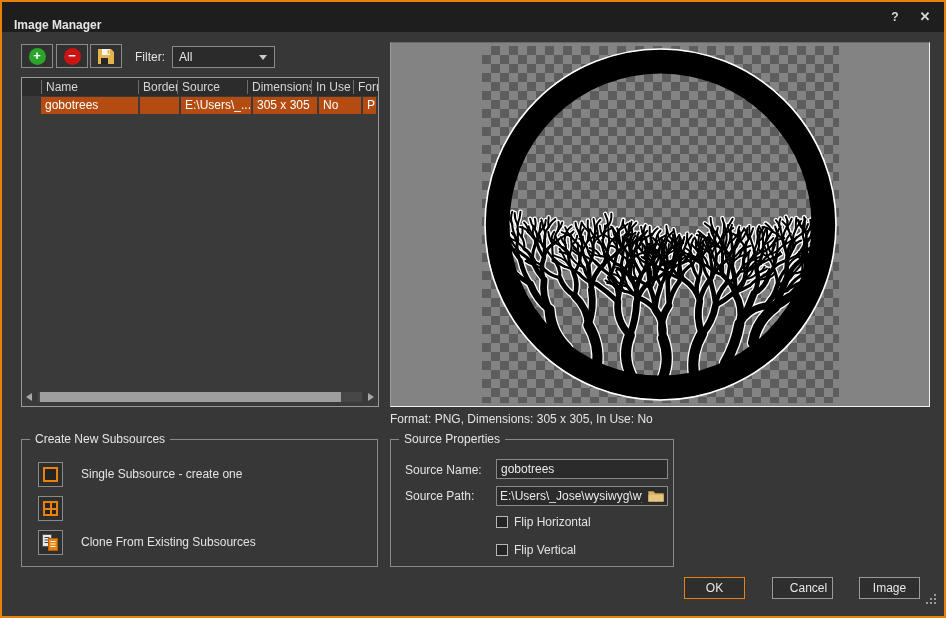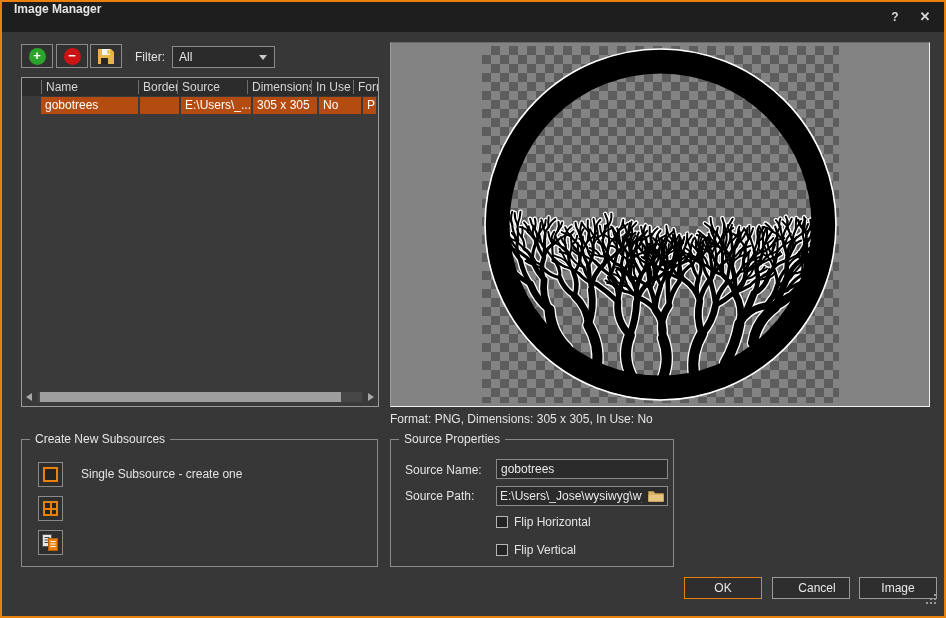--- a/index.html
+++ b/index.html
@@ -4,21 +4,21 @@
 <style>
   * { box-sizing: border-box; margin: 0; padding: 0; }
   html,body { width:946px; height:618px; background:#222; }
   body { font-family:"Liberation Sans", sans-serif; font-size:12px; color:#e3e3e3; }
 
   .window { position:absolute; left:0; top:0; width:946px; height:618px;
             background:#373737; border:2px solid #E8820C; overflow:hidden; }
 
   
   .titlebar { position:absolute; left:0; top:0; right:0; height:30px; background:#1e1e1e; }
-  .titlebar .title { position:absolute; left:12px; top:0; font-weight:600; color:#e6e6e6; }
+  .titlebar .title { position:absolute; left:12px; top:16px; font-weight:600; color:#e6e6e6; }
   .tb-btn { position:absolute; top:5px; width:22px; height:20px; text-align:center;
             line-height:20px; color:#d8d8d8; font-weight:600; cursor:default; }
   .tb-help { right:38px; }
   .tb-close { right:8px; font-size:13px; }
 
   
   .tool-btn { position:absolute; top:42px; width:32px; height:24px; background:#313131;
               border:1px solid #8a8a8a; display:flex; align-items:center; justify-content:center; }
   .tb-add { left:19px; } .tb-del { left:54px; } .tb-save { left:88px; }
   .circle-ic { width:17px; height:17px; border-radius:50%; color:#fff; font-weight:bold;
@@ -94,21 +94,21 @@
   .cb-row { position:absolute; display:flex; align-items:center; gap:6px; }
   .cb { width:12px; height:12px; background:#242424; border:1px solid #b5b5b5; position:relative; }
   .cb.checked::after { content:"✓"; position:absolute; left:0px; top:-3px; color:#fff;
                        font-size:12px; font-weight:bold; }
   .cb-row.disabled .cb { border-color:#5d5d5d; }
   .cb-row.disabled span.lbl { color:#707070; }
 
   .dd-fit { left:95px; top:21px; width:69px; height:20px; line-height:18px; padding-left:6px; position:absolute; }
 
   
-  .btn { position:absolute; top:575px; width:78px; height:22px; background:#2e2e2e;
+  .btn { position:absolute; top:575px; width:61px; height:22px; background:#2e2e2e;
          border:1px solid #9a9a9a; color:#e8e8e8; text-align:center; line-height:20px; }
   .btn-ok { left:682px; border:1px solid #E8820C; }
   .btn-cancel { left:770px;padding-left:12px; }
   .btn-apply { left:857px; }
   .grip { position:absolute; left:924px; top:600px; width:2px; height:2px; background:#9a9a9a;
           box-shadow: 8px 0 #9a9a9a, 8px -4px #9a9a9a, 8px -8px #9a9a9a, 4px 0 #9a9a9a, 4px -4px #9a9a9a, 0 0 #9a9a9a; }
 </style>
 </head>
 <body>
 
@@ -1711,20 +1711,21 @@
         <rect x="1.5" y="1.5" width="9" height="12" fill="#e8e8e8" stroke="#555"></rect>
         <line x1="3.5" y1="4.5" x2="8.5" y2="4.5" stroke="#444"></line>
         <line x1="3.5" y1="7" x2="8.5" y2="7" stroke="#444"></line>
         <line x1="3.5" y1="9.5" x2="8.5" y2="9.5" stroke="#444"></line>
         <rect x="7.5" y="5.5" width="9" height="12" fill="#E8820C" stroke="#b55f00"></rect>
         <line x1="9.5" y1="8.5" x2="14.5" y2="8.5" stroke="#fff"></line>
         <line x1="9.5" y1="11" x2="14.5" y2="11" stroke="#fff"></line>
         <line x1="9.5" y1="13.5" x2="14.5" y2="13.5" stroke="#fff"></line>
       </svg>
     </div>
+    <span class="create-label cl3">Clone From Existing Subsources</span>
   </div>
 
   <div class="group g-source">
     <span class="g-title">Source Properties</span>
     <span class="fld-label" style="top:20px;">Source Name:</span>
     <input class="txt-input" style="top: 19px;" value="gobotrees">
     <span class="fld-label" style="top:46px;">Source Path:</span>
     <div class="path-wrap">
       <input value="E:\Users\_Jose\wysiwyg\wy" style="">
       <span class="browse-btn">

